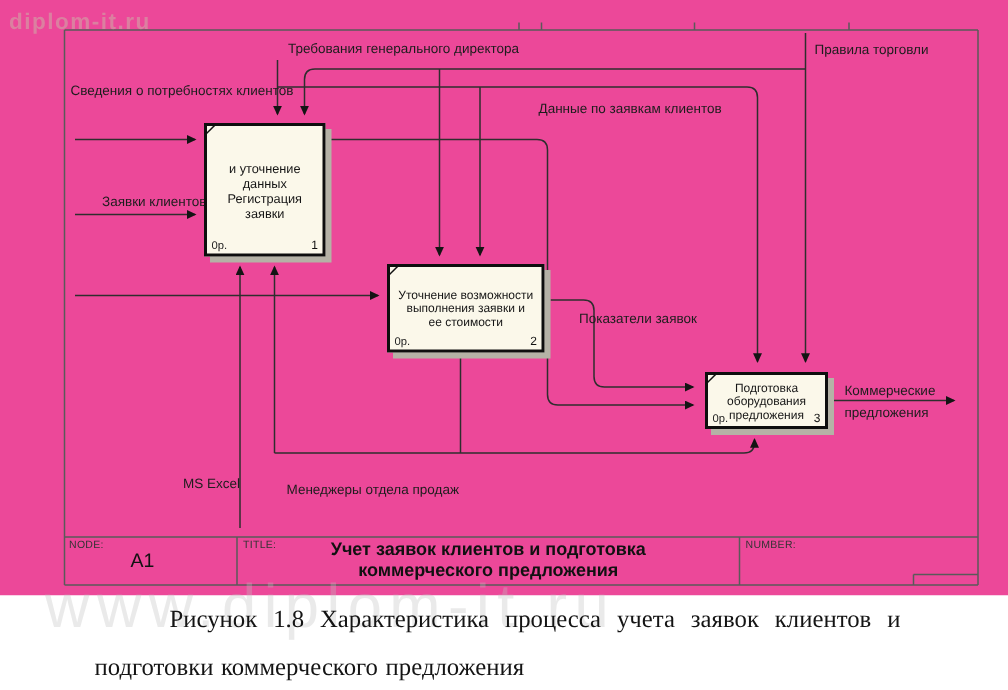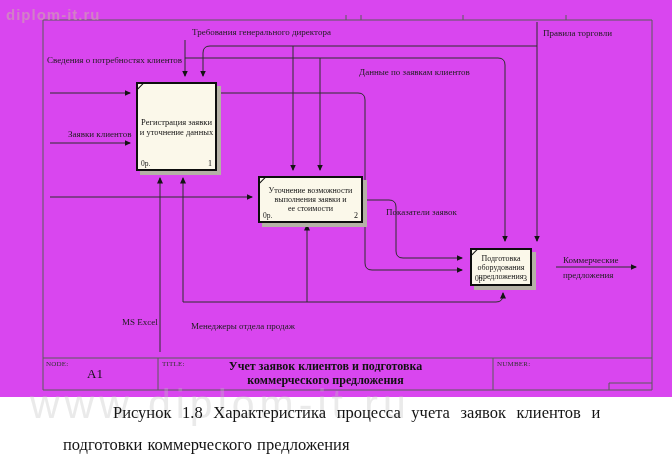--- a/index.html
+++ b/index.html
@@ -4,22 +4,21 @@
 <style>
   html,body{margin:0;padding:0;}
   body{
     width:672px;height:460px;position:relative;overflow:hidden;
     background:#ffffff;
     font-family:"Liberation Sans",sans-serif;
     -webkit-font-smoothing:antialiased;
   }
   .diagram-area{
     position:absolute;left:0;top:0;width:672px;height:397px;
-    background:#d946ef;
-    font-family:Liberation Serif, serif;
+    background:#ec4899;
   }
   .caption-area{
     position:absolute;left:0;top:397px;width:672px;height:63px;
     background:#ffffff;
   }
   svg.lines{position:absolute;left:0;top:0;z-index:1;}
   .lbl{
     position:absolute;z-index:2;
     font-size:9px;line-height:10px;color:#1d1d1d;white-space:nowrap;
   }
@@ -118,39 +117,39 @@
   <span class="lbl" style="left:68px;top:129px">Заявки клиентов</span>
   <span class="lbl" style="left:386px;top:207px">Показатели заявок</span>
   <span class="lbl" style="left:563px;top:255px">Коммерческие</span>
   <span class="lbl" style="left:563px;top:270px">предложения</span>
   <span class="lbl" style="left:122px;top:317px">MS Excel</span>
   <span class="lbl" style="left:191px;top:321px">Менеджеры отдела продаж</span>
 
   <div class="actbox" style="left:136px;top:82px;width:81px;height:89px">
     <span class="fold"></span>
     <div class="btxt">
+      <div>и уточнение данных</div>
       <div>Регистрация заявки</div>
-      <div>и уточнение данных</div>
     </div>
     <span class="cost">0р.</span>
     <span class="num">1</span>
   </div>
 
-  <div class="actbox" style="left:258px;top:176px;width:105px;height:47px">
+  <div class="actbox" style="left:258px;top:176px;width:105px;height:59px">
     <span class="fold"></span>
     <div class="btxt" style="font-size:8px;line-height:9px;">
       <div>Уточнение возможности</div>
       <div>выполнения заявки и</div>
       <div>ее стоимости</div>
     </div>
     <span class="cost">0р.</span>
     <span class="num">2</span>
   </div>
 
-  <div class="actbox" style="left:470px;top:248px;width:62px;height:38px">
+  <div class="actbox" style="left:470px;top:248px;width:82px;height:38px">
     <span class="fold"></span>
     <div class="btxt" style="font-size:8px;line-height:9px;">
       <div>Подготовка</div>
       <div>оборудования</div>
       <div>предложения</div>
     </div>
     <span class="cost">0р.</span>
     <span class="num">3</span>
   </div>
 

